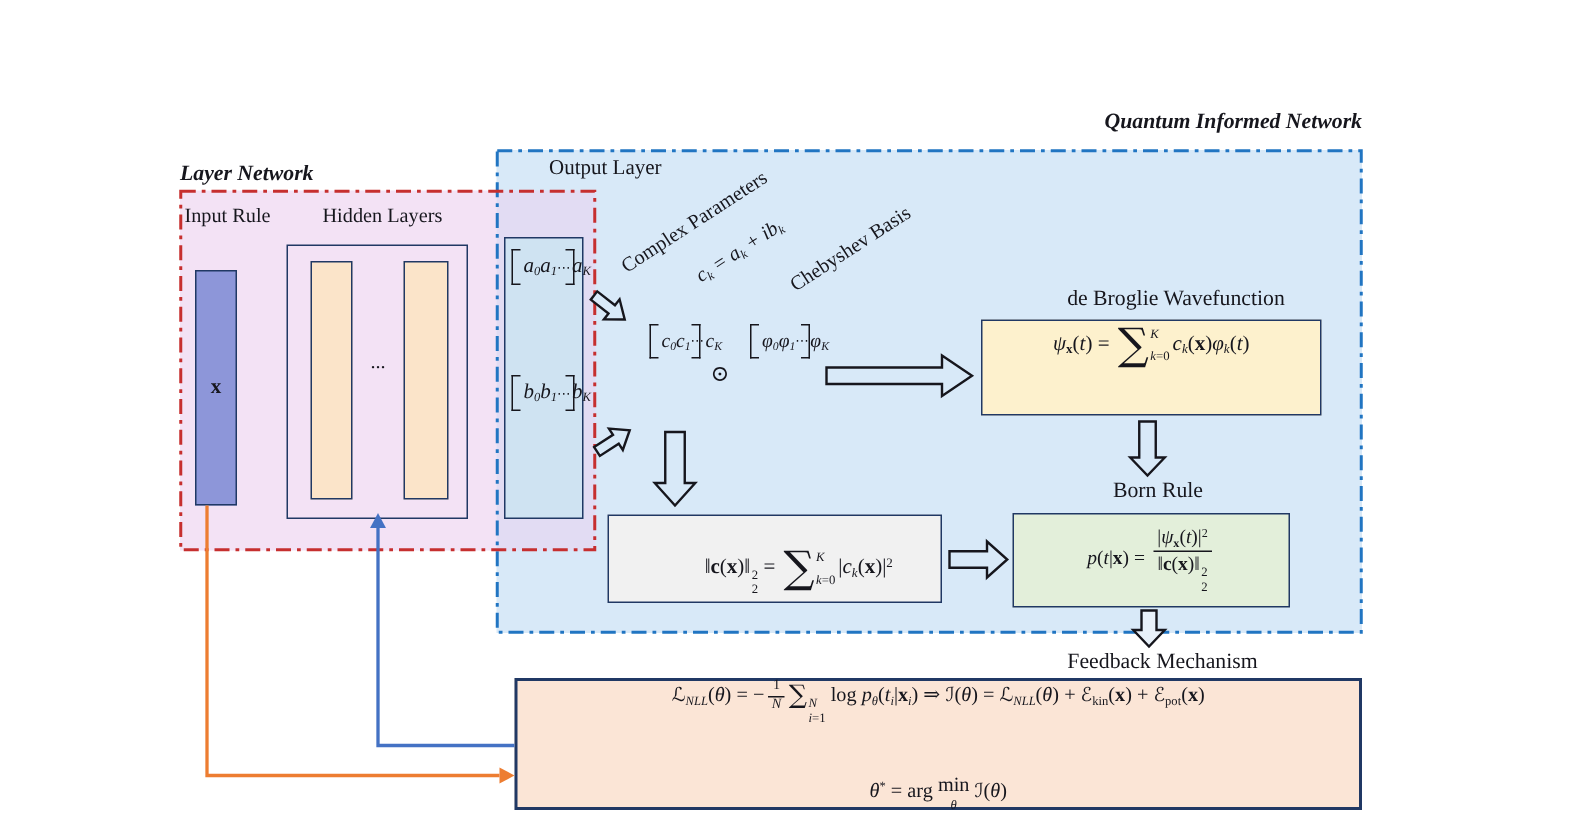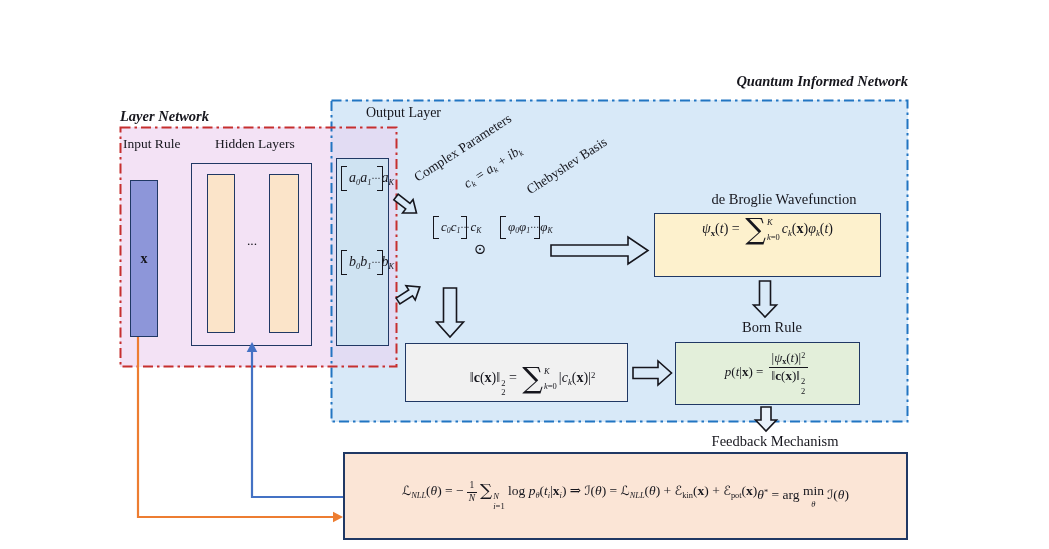--- a/index.html
+++ b/index.html
@@ -141,21 +141,21 @@
     <span><i>p</i>(<i>t</i>|<b>x</b>) = <span class="fr">
           <span class="nu">|<i>ψ</i><sub><b>x</b></sub>(<i>t</i>)|<sup>2</sup></span>
           <span class="de">‖<b>c</b>(<b>x</b>)‖<span class="ss">
               <span>2</span>
               <span>2</span>
             </span></span>
         </span></span>
   </div>
 
   <div class="navybox" style="left:343px; top:452px; width:565px; height:88px; background:#fbe5d6; border-width:2px; z-index:4;"></div>
-  <div class="abs" style="left:343px; top:452px; width:565px; height:88px; z-index:6; display:flex; flex-direction:row; align-items:center; justify-content:center; font-size:13.5px; white-space:nowrap;">
+  <div class="abs" style="left:343px; top:452px; width:565px; height:88px; z-index:6; display:flex; flex-direction:column; align-items:center; justify-content:space-between; font-size:13.5px; white-space:nowrap;">
     <span><span class="cal">ℒ</span><sub><i>NLL</i></sub>(<i>θ</i>) = −<span class="fr sm">
           <span class="nu">1</span>
           <span class="de"><i>N</i></span>
         </span><span class="bsig">∑</span><span class="ss">
           <span><i>N</i></span>
           <span><i>i</i>=1</span>
         </span> log <i>p</i><sub><i>θ</i></sub>(<i>t</i><sub><i>i</i></sub>|<b>x</b><sub><i>i</i></sub>) ⇒ <span class="cal">ℐ</span>(<i>θ</i>) = <span class="cal">ℒ</span><sub><i>NLL</i></sub>(<i>θ</i>) + <span class="cal">ℰ</span><sub>kin</sub>(<b>x</b>) + <span class="cal">ℰ</span><sub>pot</sub>(<b>x</b>)</span>
     <span><i>θ</i><sup>*</sup> = arg <span class="und">
           <span>min</span>
           <span class="ub"><i>θ</i></span>

